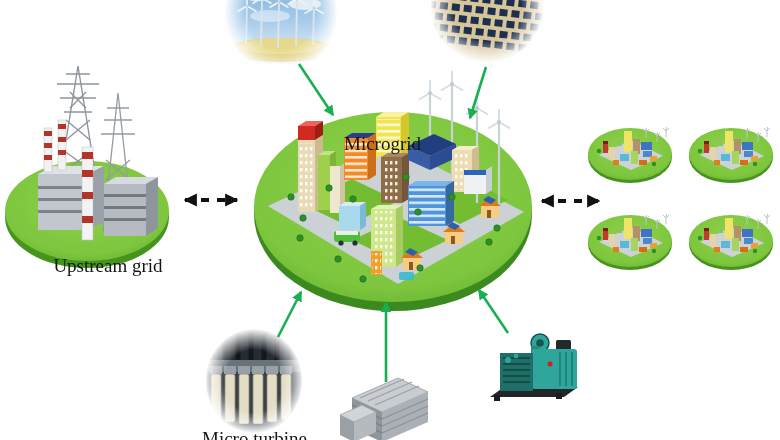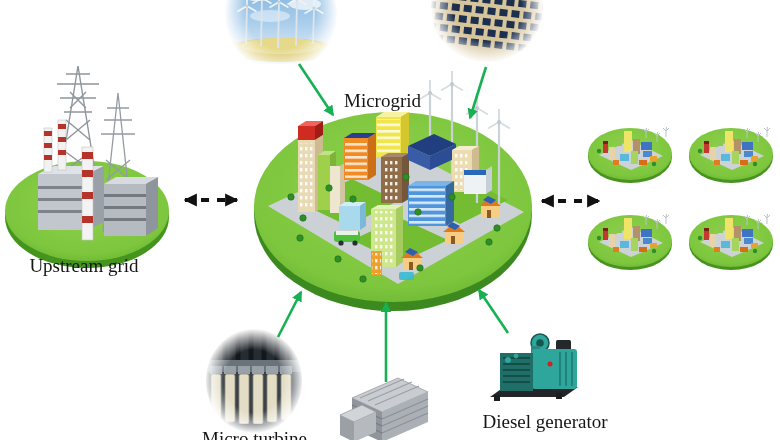--- a/index.html
+++ b/index.html
@@ -5,21 +5,21 @@
   html,body{margin:0;padding:0;background:#ffffff;}
   .canvas{
     position:relative;width:780px;height:440px;background:#ffffff;
     overflow:hidden;font-family:"Liberation Serif","DejaVu Serif",serif;
   }
   .scene{position:absolute;left:0;top:0;}
   .lbl{
     position:absolute;color:#161616;font-size:19px;line-height:1.05;
     white-space:nowrap;text-align:center;
   }
-  .lbl.left-align{text-align:center;}
+  .lbl.left-align{text-align:center;margin-top:43px;}
 </style>
 </head>
 <body>
 
 <div class="canvas">
 
 <svg class="scene" width="780" height="440" viewBox="0 0 780 440">
   <defs>
     <radialGradient id="gplat" cx="0.5" cy="0.42" r="0.7">
       <stop offset="0" stop-color="#92d14d"></stop>
@@ -383,20 +383,19 @@
   </g>
 
   <g fill="none" stroke="#111111" stroke-width="4" stroke-dasharray="8 8">
     <path d="M185 200 L237 200" marker-start="url(#mbk)" marker-end="url(#mbk)"></path>
     <path d="M542 201 L599 201" marker-start="url(#mbk)" marker-end="url(#mbk)"></path>
   </g>
 </svg>
 
 <div class="lbl left-align" style="left:344px;top:91px;">Microgrid</div>
 
-<div class="lbl" style="left:4px;top:256px;width:160px;">Upstream grid</div>
+<div class="lbl" style="left:28px;top:256px;width:160px;">Upstream grid</div>
 
 
 <div class="lbl" style="left:182px;top:429px;width:145px;">Micro turbine</div>
 
-<div class="lbl" style="left:465px;top:412px;width:160px;">Diesel generator</div>
 
 </div>
 
 </body></html>

